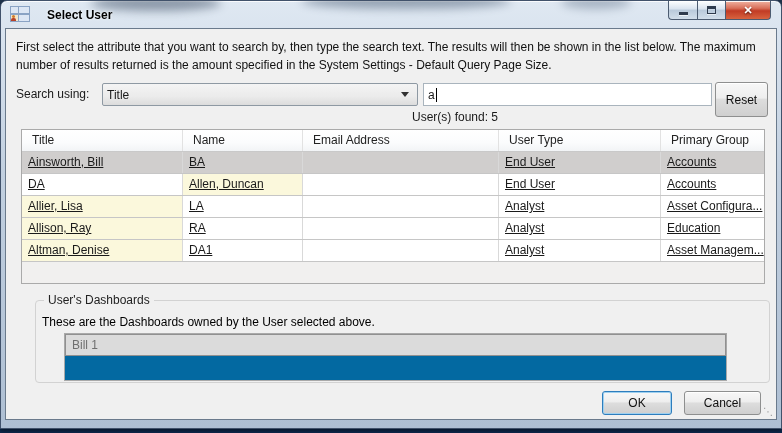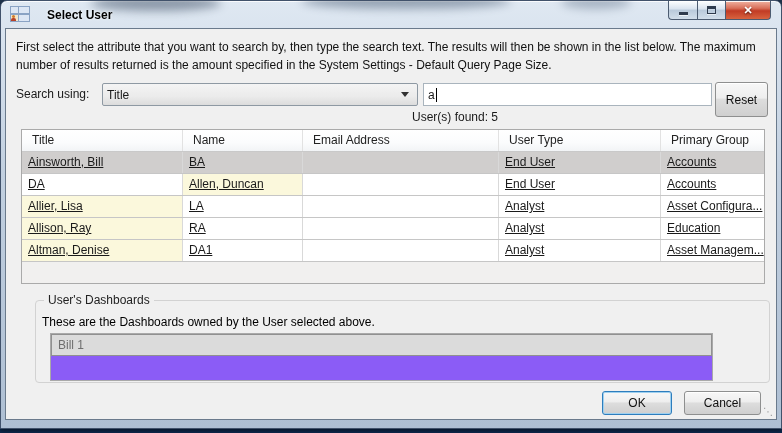--- a/index.html
+++ b/index.html
@@ -93,22 +93,22 @@
     overflow:hidden; text-overflow:clip; }
   .cell:last-child { border-right:none; }
   .cell-title { background:#fbf8dc; }
   .trow.selected .cell { background:#d0cecd; }
 
   
   .groupbox { position:absolute; left:29px; top:264px; width:735px; height:90px;
     border:1px solid #d2d2d2; border-radius:4px; }
   .groupbox legend { margin-left:8px; padding:0 4px; color:#222; }
   .dash-desc { position:absolute; left:6px; top:8px; color:#000000; }
-  .dash-list { position:absolute; left:14px; top:26px; width:663px; height:48px;
-    border:1px solid #a9a9a9; background:#8b5cf6; }
+  .dash-list { position:absolute; left:28px; top:26px; width:663px; height:48px;
+    border:1px solid #a9a9a9; background:#0369a1; }
   .dash-item { height:22px; background:#dbdbdb; border:1px solid #909090;
     color:#6f6f6f; padding:3px 4px 0 6px; }
 
   
   .ok-btn { position:absolute; left:596px; top:362px; width:70px; height:24px;
     border:1px solid #2d7dbd; box-shadow:inset 0 0 0 1px #9fd0ef, inset 0 1px 0 rgba(255,255,255,.9); }
   .cancel-btn { position:absolute; left:678px; top:362px; width:77px; height:24px; }
   .grip { position:absolute; right:4px; bottom:2px; color:#9a9a9a; font-size:10px;
     letter-spacing:-1px; }
 </style>

